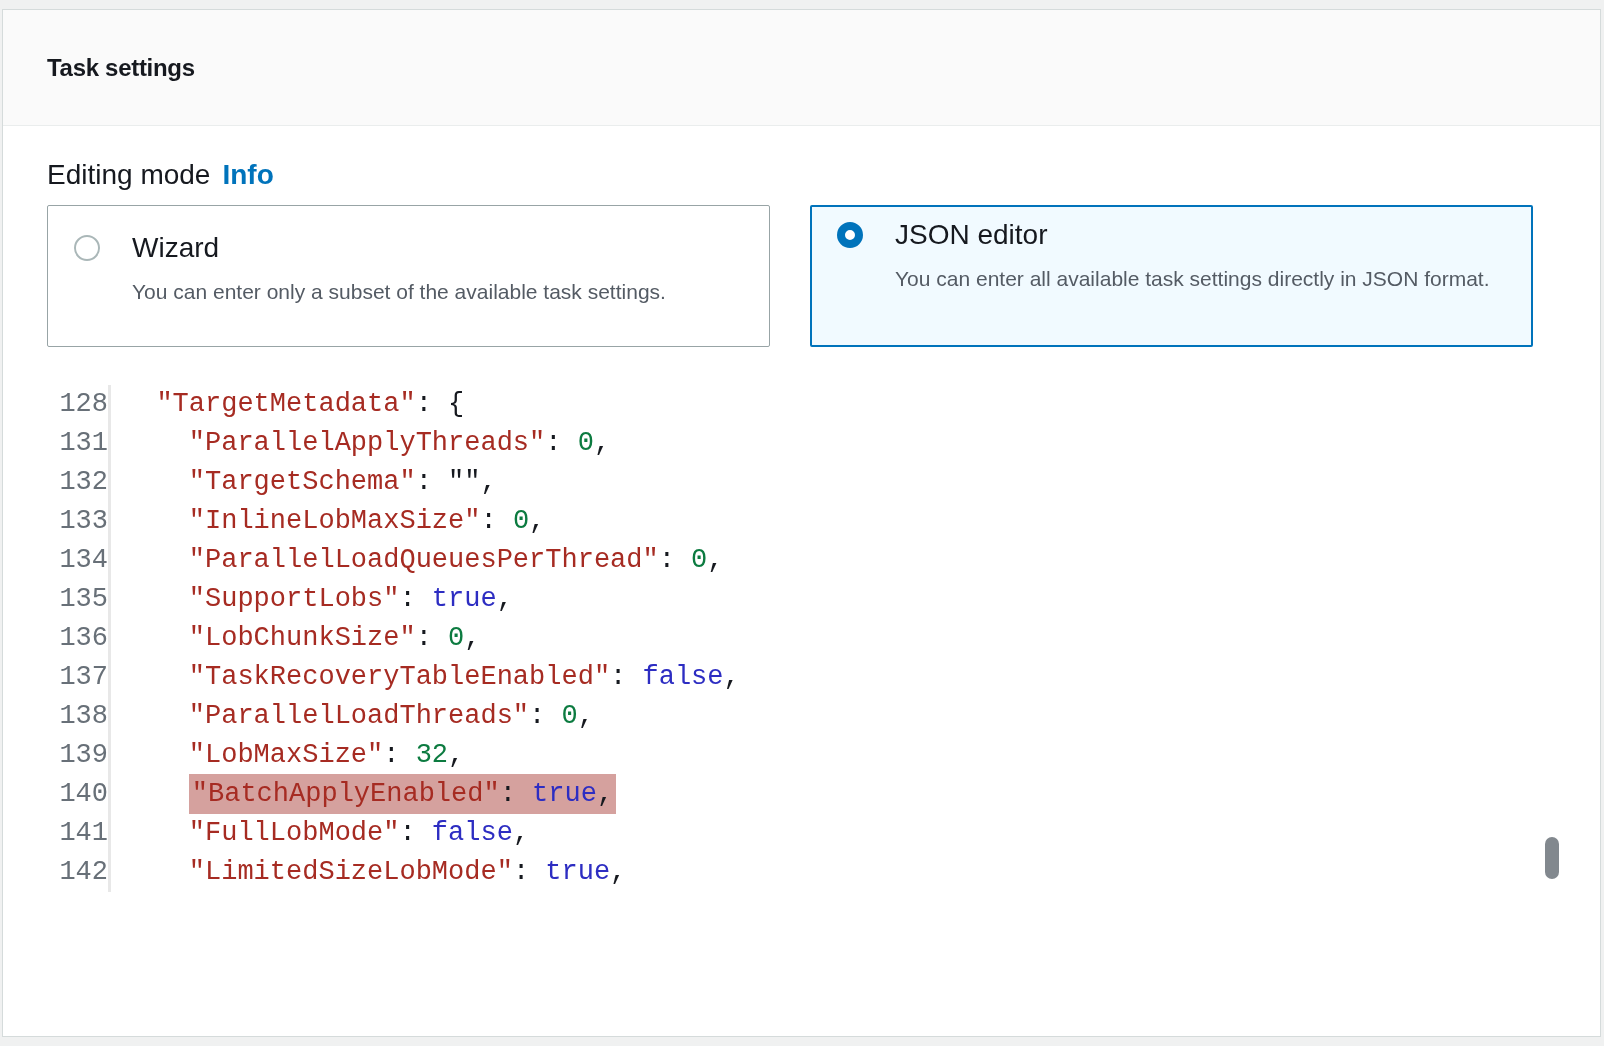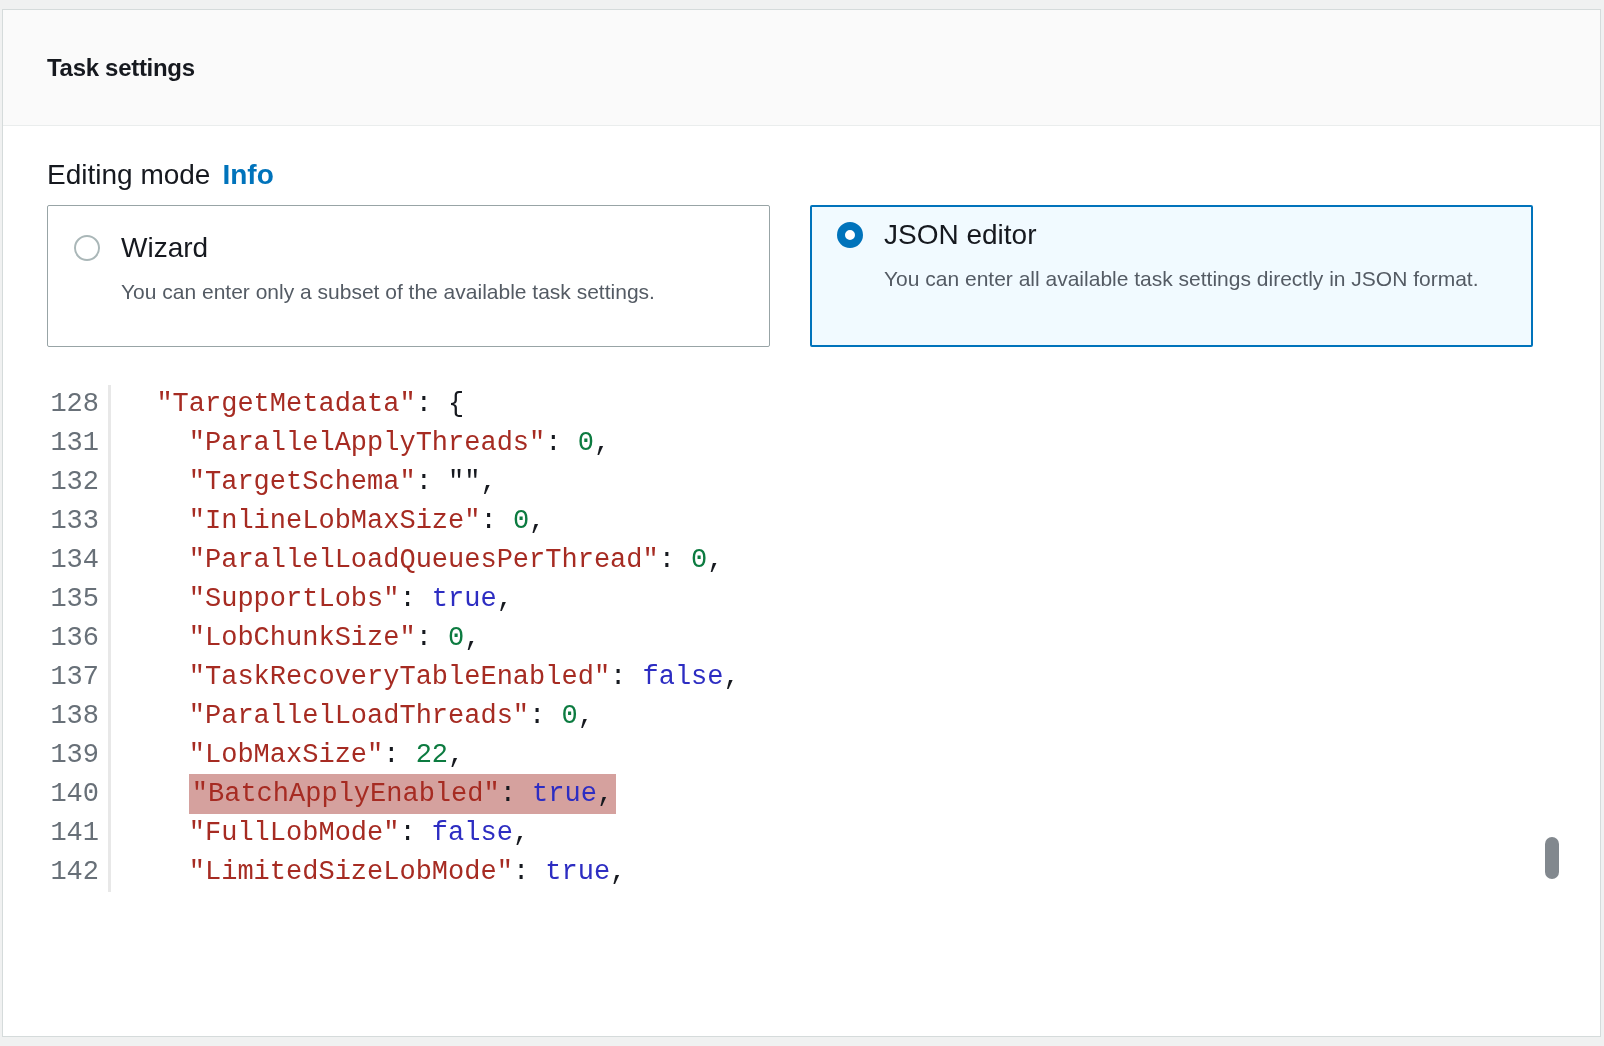--- a/index.html
+++ b/index.html
@@ -46,42 +46,42 @@
   }
   .field-label{font-size:28px;color:var(--text);}
   .info-link{
     font-size:28px;font-weight:700;color:var(--accent);
     text-decoration:none;cursor:pointer;
   }
   .tiles{display:flex;gap:40px;}
   .tile{
     width:723px;height:142px;background:#ffffff;
     border:1px solid var(--tile_border);border-radius:2px;
-    padding:26px 24px 0 26px;display:flex;gap:21px;cursor:pointer;
+    padding:26px 24px 0 26px;display:flex;gap:32px;cursor:pointer;
   }
   .tile.selected{
     border:2px solid var(--accent);background:var(--selected_tile_bg);
     padding:12px 23px 0 25px;
   }
   .radio{
     width:26px;height:26px;border-radius:50%;flex:none;margin-top:3px;
     border:2px solid #aab7b8;background:#ffffff;
   }
   .radio.checked{border:8px solid var(--accent);}
   .tile-text{flex:1;min-width:0;}
   .tile-title{font-size:28px;color:var(--text);margin-bottom:9px;}
   .tile-desc{font-size:21px;color:var(--secondary_text);line-height:37px;}
   .editor{
     margin-top:38px;position:relative;
     font-family:"Liberation Mono","DejaVu Sans Mono",monospace;
     font-size:27px;
   }
   .code-row{display:flex;height:39px;line-height:39px;white-space:pre;}
   .gutter-num{
-    width:64px;flex:none;text-align:right;padding-right:9px;
+    width:64px;flex:none;text-align:right;
     color:var(--line_number);border-right:3px solid var(--gutter_line);
   }
   .code-text{padding-left:13px;color:var(--text);}
   .tok-p{color:var(--text);}
   .tok-s{color:var(--token_string);}
   .tok-n{color:var(--token_number);}
   .tok-b{color:var(--token_boolean);}
   .hl{background:var(--highlight);padding:5px 3px;}
   .scrollbar-thumb{
     position:absolute;right:41px;top:827px;width:14px;height:42px;
@@ -124,21 +124,21 @@
       <div class="code-lines">
           <div class="code-row"><div class="gutter-num">128</div><div class="code-text"><span class="tok-p">  </span><span class="tok-s">"TargetMetadata"</span><span class="tok-p">: </span><span class="tok-p">{</span></div></div>
           <div class="code-row"><div class="gutter-num">131</div><div class="code-text"><span class="tok-p">    </span><span class="tok-s">"ParallelApplyThreads"</span><span class="tok-p">: </span><span class="tok-n">0</span><span class="tok-p">,</span></div></div>
           <div class="code-row"><div class="gutter-num">132</div><div class="code-text"><span class="tok-p">    </span><span class="tok-s">"TargetSchema"</span><span class="tok-p">: </span><span class="tok-p">""</span><span class="tok-p">,</span></div></div>
           <div class="code-row"><div class="gutter-num">133</div><div class="code-text"><span class="tok-p">    </span><span class="tok-s">"InlineLobMaxSize"</span><span class="tok-p">: </span><span class="tok-n">0</span><span class="tok-p">,</span></div></div>
           <div class="code-row"><div class="gutter-num">134</div><div class="code-text"><span class="tok-p">    </span><span class="tok-s">"ParallelLoadQueuesPerThread"</span><span class="tok-p">: </span><span class="tok-n">0</span><span class="tok-p">,</span></div></div>
           <div class="code-row"><div class="gutter-num">135</div><div class="code-text"><span class="tok-p">    </span><span class="tok-s">"SupportLobs"</span><span class="tok-p">: </span><span class="tok-b">true</span><span class="tok-p">,</span></div></div>
           <div class="code-row"><div class="gutter-num">136</div><div class="code-text"><span class="tok-p">    </span><span class="tok-s">"LobChunkSize"</span><span class="tok-p">: </span><span class="tok-n">0</span><span class="tok-p">,</span></div></div>
           <div class="code-row"><div class="gutter-num">137</div><div class="code-text"><span class="tok-p">    </span><span class="tok-s">"TaskRecoveryTableEnabled"</span><span class="tok-p">: </span><span class="tok-b">false</span><span class="tok-p">,</span></div></div>
           <div class="code-row"><div class="gutter-num">138</div><div class="code-text"><span class="tok-p">    </span><span class="tok-s">"ParallelLoadThreads"</span><span class="tok-p">: </span><span class="tok-n">0</span><span class="tok-p">,</span></div></div>
-          <div class="code-row"><div class="gutter-num">139</div><div class="code-text"><span class="tok-p">    </span><span class="tok-s">"LobMaxSize"</span><span class="tok-p">: </span><span class="tok-n">22</span><span class="tok-p">,</span></div></div>
+          <div class="code-row"><div class="gutter-num">139</div><div class="code-text"><span class="tok-p">    </span><span class="tok-s">"LobMaxSize"</span><span class="tok-p">: </span><span class="tok-n">32</span><span class="tok-p">,</span></div></div>
           <div class="code-row"><div class="gutter-num">140</div><div class="code-text"><span class="tok-p">    </span><span class="hl"><span class="tok-s">"BatchApplyEnabled"</span><span class="tok-p">: </span><span class="tok-b">true</span><span class="tok-p">,</span></span></div></div>
           <div class="code-row"><div class="gutter-num">141</div><div class="code-text"><span class="tok-p">    </span><span class="tok-s">"FullLobMode"</span><span class="tok-p">: </span><span class="tok-b">false</span><span class="tok-p">,</span></div></div>
           <div class="code-row"><div class="gutter-num">142</div><div class="code-text"><span class="tok-p">    </span><span class="tok-s">"LimitedSizeLobMode"</span><span class="tok-p">: </span><span class="tok-b">true</span><span class="tok-p">,</span></div></div>
         </div>
     </div>
   </div>
 
   <div class="scrollbar-thumb"></div>
 </div>
 

